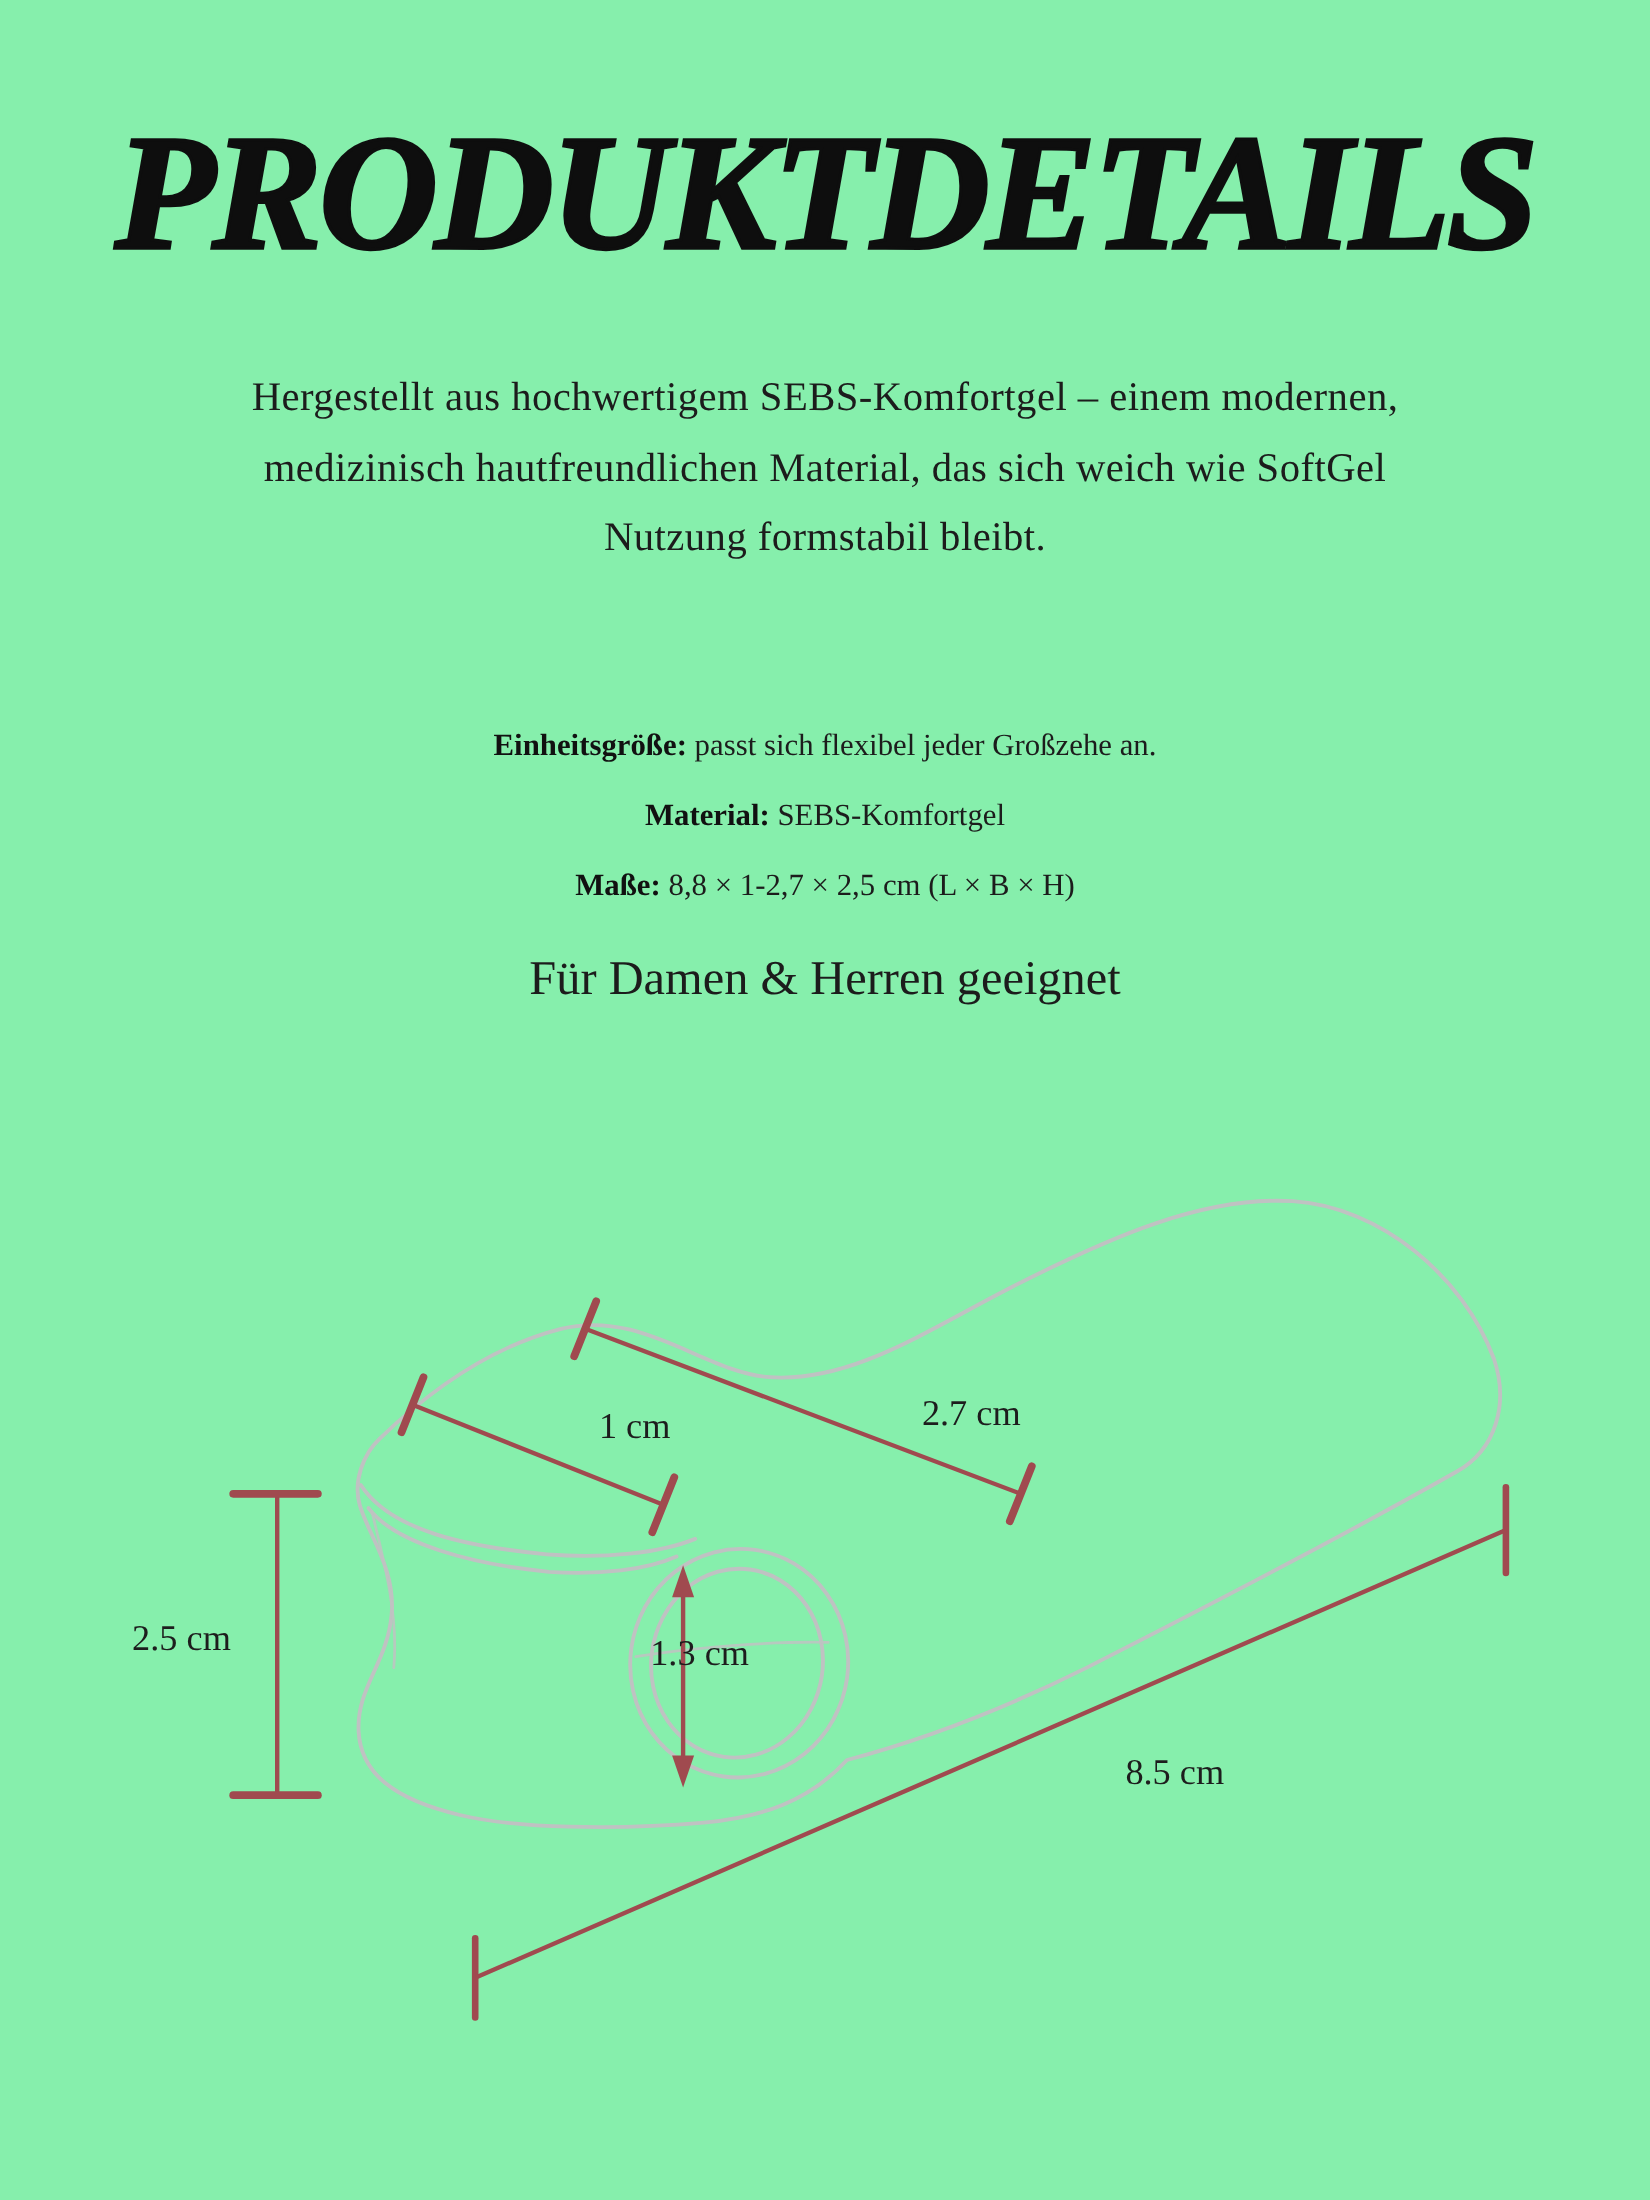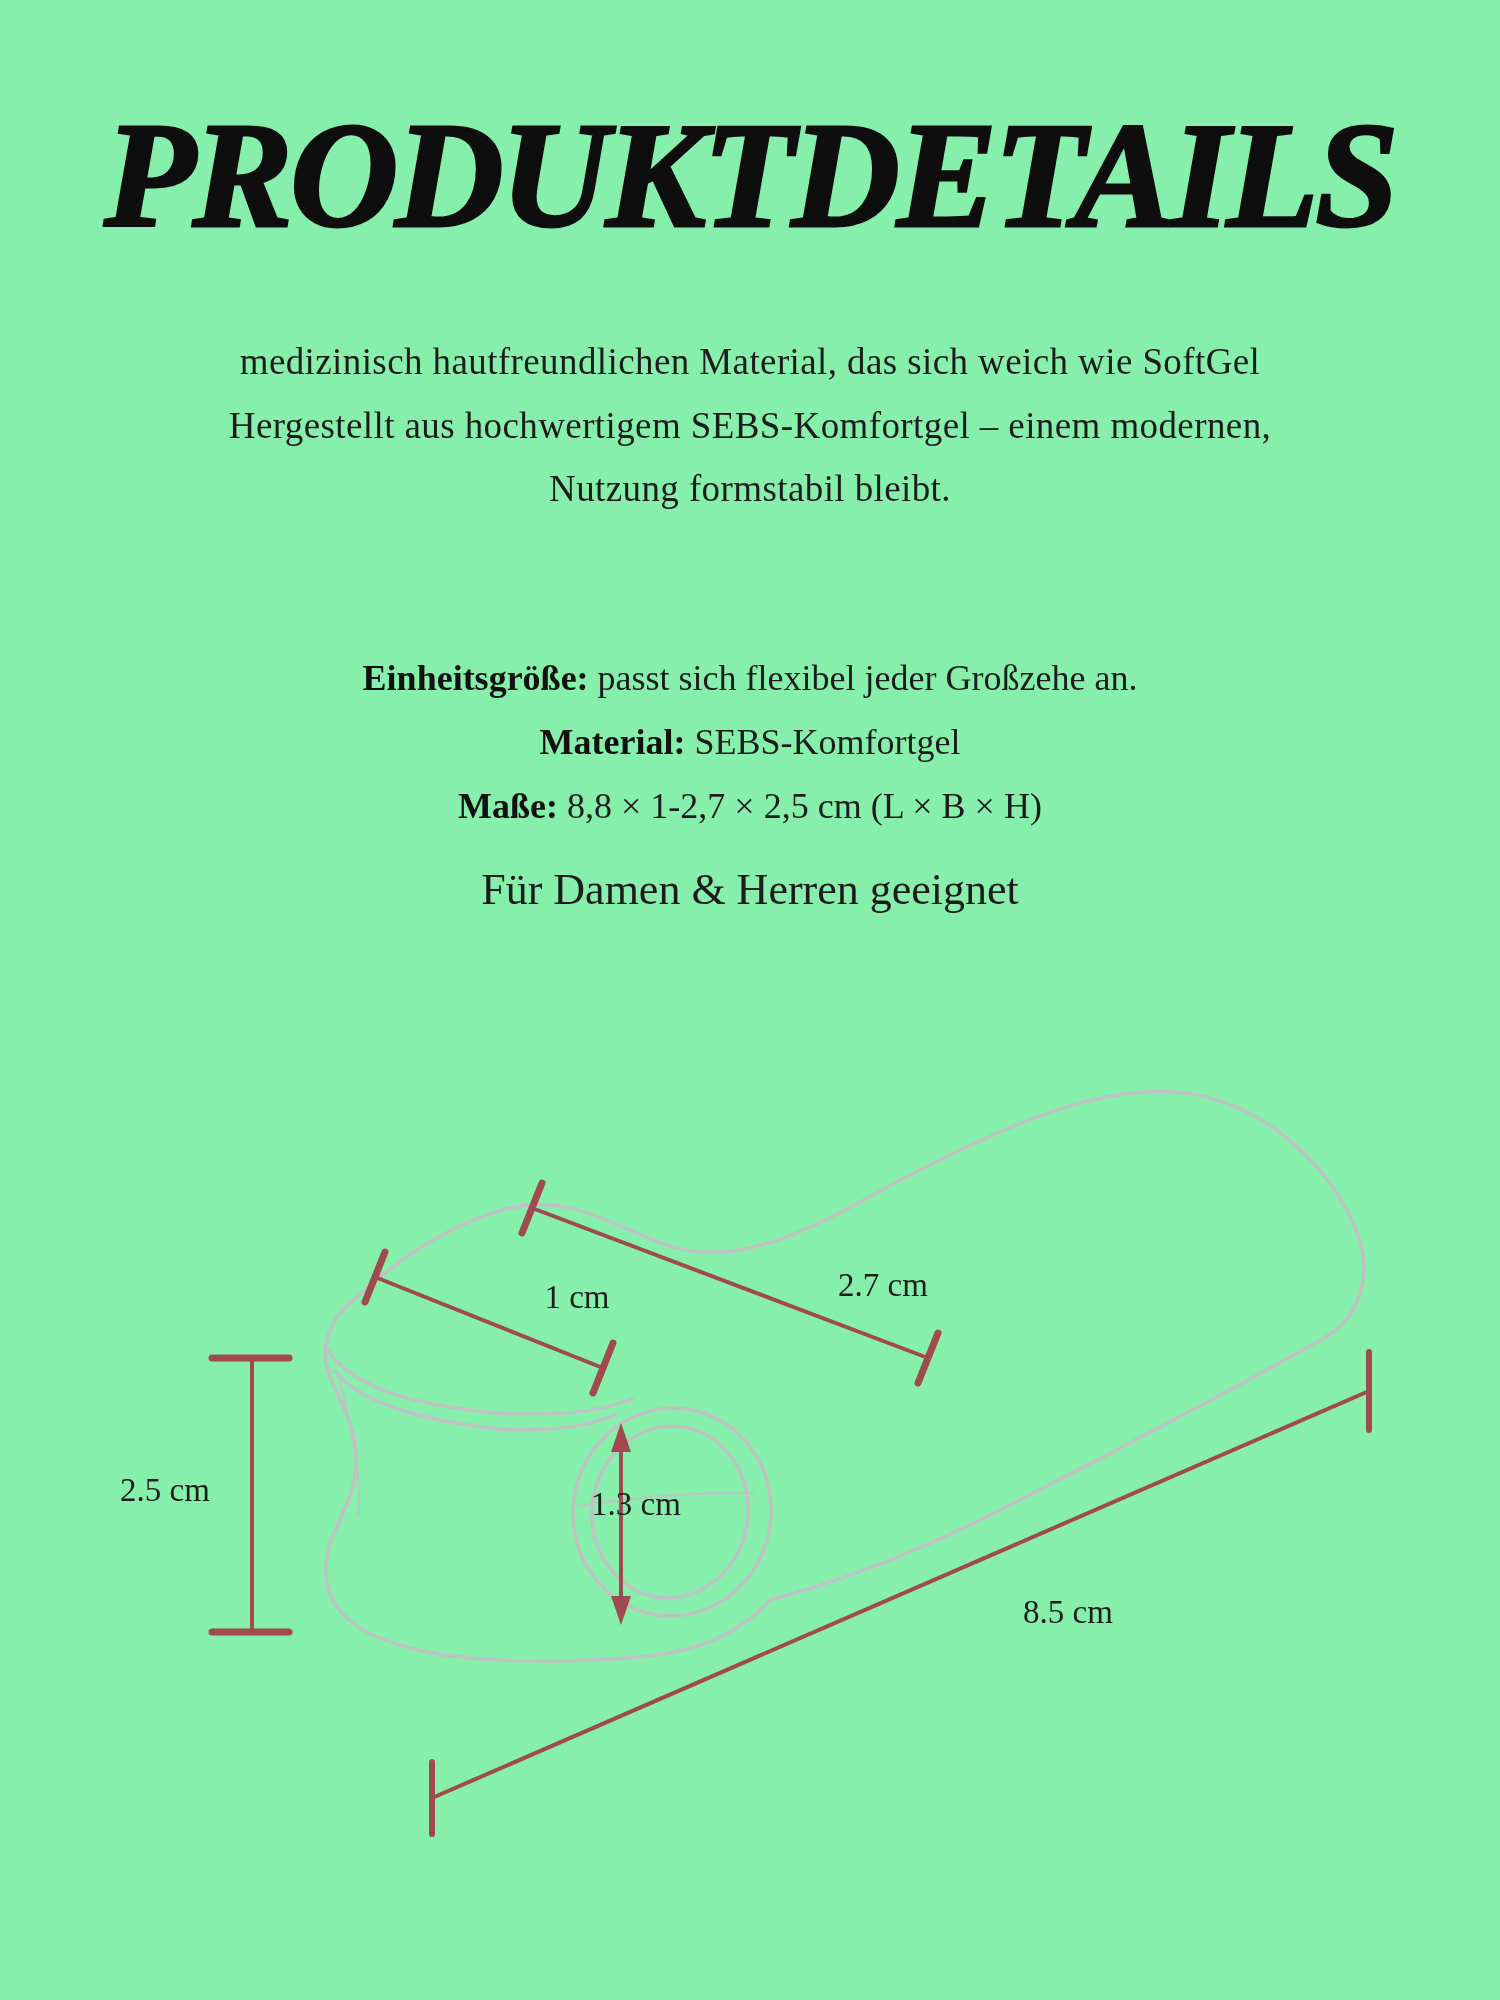--- a/index.html
+++ b/index.html
@@ -12,21 +12,21 @@
     font-size:150px;line-height:1;font-weight:bold;font-style:italic;
     letter-spacing:-3px;color:#0e0e0e;-webkit-text-stroke:3px #0e0e0e;
     white-space:nowrap;
   }
   .intro{
     position:absolute;top:330px;left:130px;width:1240px;text-align:center;
     font-size:37px;line-height:63.5px;letter-spacing:.4px;color:#1c1c1c;
   }
   .specs{
     position:absolute;top:646px;left:130px;width:1240px;text-align:center;
-    font-size:36px;line-height:64px;color:#1c1c1c;
+    font-size:28px;line-height:64px;color:#1c1c1c;
   }
   .specs b{font-weight:bold;color:#111;}
   .note{
     position:absolute;top:868px;left:130px;width:1240px;text-align:center;
     font-size:44px;line-height:44px;color:#1c1c1c;
   }
   .diagram-svg{position:absolute;top:0;left:0;width:1500px;height:2000px;}
   .dim-label{
     position:absolute;width:200px;text-align:center;
     font-size:33px;line-height:44px;color:#1d1d1d;white-space:nowrap;
@@ -38,22 +38,22 @@
   .lbl-85cm{top:1590px;left:968px;}
 </style>
 </head>
 <body>
 
 <div class="page">
 
   <div class="page-title">PRODUKTDETAILS</div>
 
   <div class="intro">
+    <div>Hergestellt aus hochwertigem SEBS-Komfortgel – einem modernen,</div>
     <div>medizinisch hautfreundlichen Material, das sich weich wie SoftGel</div>
-    <div>Hergestellt aus hochwertigem SEBS-Komfortgel – einem modernen,</div>
     <div>Nutzung formstabil bleibt.</div>
   </div>
 
   <div class="specs">
     <div><b>Einheitsgröße:</b><span> passt sich flexibel jeder Großzehe an.</span></div>
     <div><b>Material:</b><span> SEBS-Komfortgel</span></div>
     <div><b>Maße:</b><span> 8,8 × 1-2,7 × 2,5 cm (L × B × H)</span></div>
   </div>
 
   <div class="note">Für Damen &amp; Herren geeignet</div>

